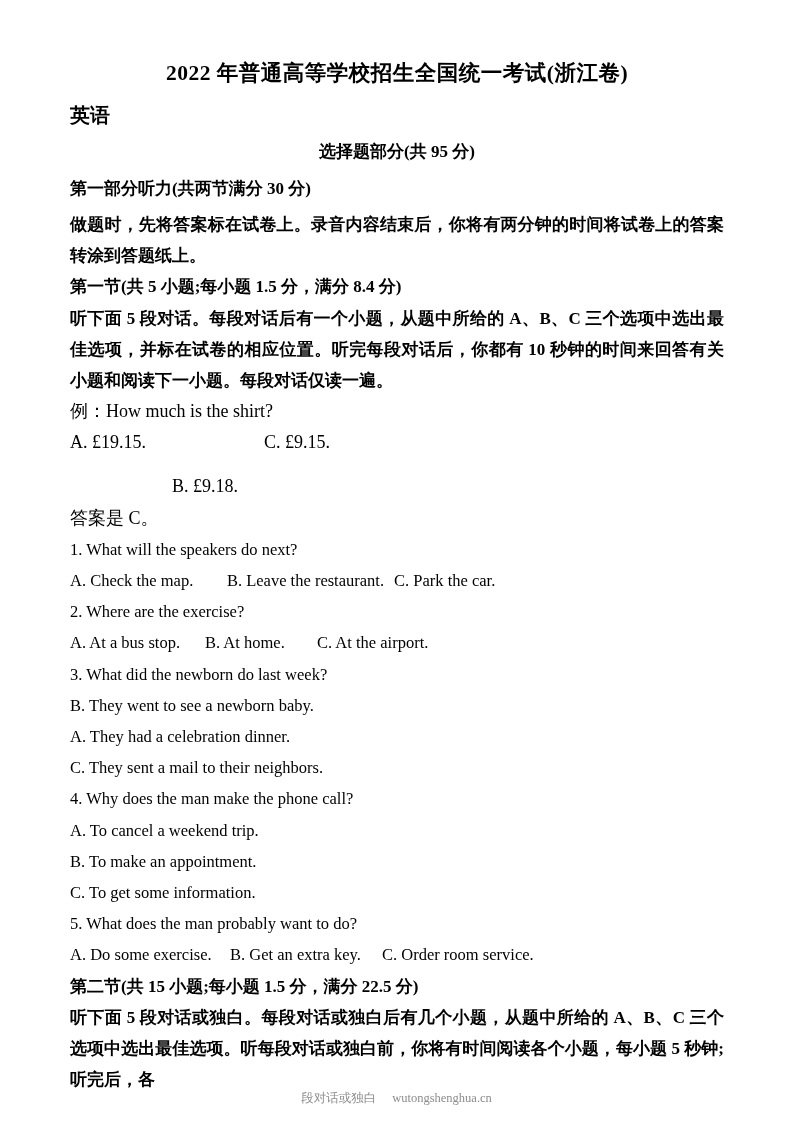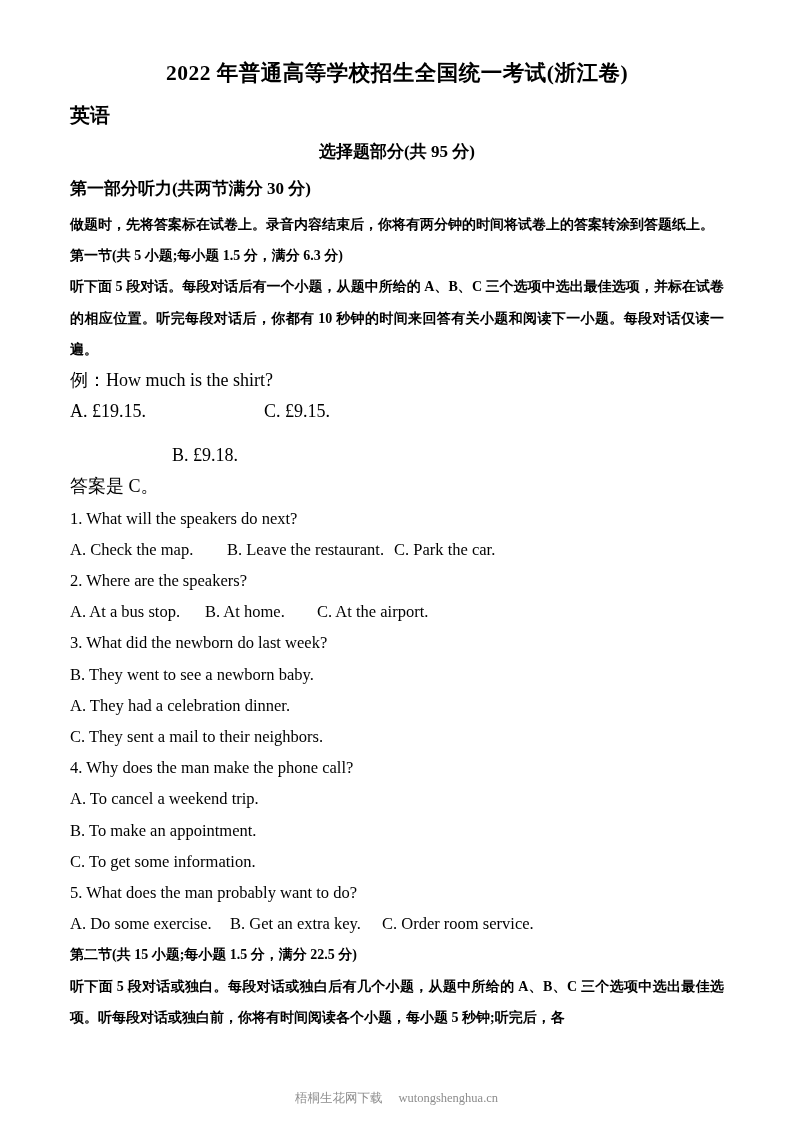--- a/index.html
+++ b/index.html
@@ -41,21 +41,21 @@
   .part-header {
     margin: 15px 0 0 0;
     font-size: 17px;
     font-weight: bold;
     text-align: left;
     line-height: 22px;
   }
   .content { margin-top: 9px; }
   .content p { margin: 0; line-height: 31.2px; }
   .cn {
-    font-size: 14px;
+    font-size: 17px;
     font-weight: bold;
     text-align: justify;
     text-justify: inter-ideograph;
   }
   .reg { font-size: 18px; font-weight: normal; }
   .en  { font-size: 16.5px; font-weight: normal; }
   .optrow span { display: inline-block; vertical-align: top; }
   .ex-row .o1 { width: 102px; }
   .ex-row .o2 { width: 92px; margin-top: 44px; }
   .q1-row .o1 { width: 147px; }
@@ -83,35 +83,35 @@
 
   <h1 class="title">2022 年普通高等学校招生全国统一考试(浙江卷)</h1>
   <h2 class="subject">英语</h2>
   <h3 class="center-header">选择题部分(共 95 分)</h3>
   <p class="part-header">第一部分听力(共两节满分 30 分)</p>
 
   <div class="content">
 
     <p class="cn">做题时，先将答案标在试卷上。录音内容结束后，你将有两分钟的时间将试卷上的答案转涂到答题纸上。</p>
 
-    <p class="cn">第一节(共 5 小题;每小题 1.5 分，满分 6.3 分)</p>
+    <p class="cn">第一节(共 5 小题;每小题 1.5 分，满分 8.4 分)</p>
 
     <p class="cn">听下面 5 段对话。每段对话后有一个小题，从题中所给的 A、B、C 三个选项中选出最佳选项，并标在试卷的相应位置。听完每段对话后，你都有 10 秒钟的时间来回答有关小题和阅读下一小题。每段对话仅读一遍。</p>
 
     <p class="reg">例：How much is the shirt?</p>
 
     <p class="reg optrow ex-row"><span class="o1">A. £19.15.</span><span class="o2">B. £9.18.</span><span class="o3">C. £9.15.</span></p>
 
     <p class="reg">答案是 C。</p>
 
     <p class="en"><span>1.</span> <span>What will the speakers do next?</span></p>
 
     <p class="en optrow q1-row"><span class="o1">A. Check the map.</span><span class="o2">B. Leave the restaurant.</span><span class="o3">C. Park the car.</span></p>
 
-    <p class="en"><span>2.</span> <span>Where are the speakers?</span></p>
+    <p class="en"><span>2.</span> <span>Where are the exercise?</span></p>
 
     <p class="en optrow q2-row"><span class="o1">A. At a bus stop.</span><span class="o2">B. At home.</span><span class="o3">C. At the airport.</span></p>
 
     <p class="en"><span>3.</span> <span>What did the newborn do last week?</span></p>
 
     <p class="en">B. They went to see a newborn baby.</p>
     <p class="en">A. They had a celebration dinner.</p>
     <p class="en">C. They sent a mail to their neighbors.</p>
 
     <p class="en"><span>4.</span> <span>Why does the man make the phone call?</span></p>
@@ -123,15 +123,15 @@
     <p class="en"><span>5.</span> <span>What does the man probably want to do?</span></p>
 
     <p class="en optrow q5-row"><span class="o1">A. Do some exercise.</span><span class="o2">B. Get an extra key.</span><span class="o3">C. Order room service.</span></p>
 
     <p class="cn">第二节(共 15 小题;每小题 1.5 分，满分 22.5 分)</p>
 
     <p class="cn">听下面 5 段对话或独白。每段对话或独白后有几个小题，从题中所给的 A、B、C 三个选项中选出最佳选项。听每段对话或独白前，你将有时间阅读各个小题，每小题 5 秒钟;听完后，各</p>
 
   </div>
 
-  <div class="footer"><span class="site-name">梧桐生花网下载</span><span class="site-url">wutongshenghua.cn</span></div>
+  <div class="footer"><span class="site-name">段对话或独白</span><span class="site-url">wutongshenghua.cn</span></div>
 
 </div>
 
 </body></html>

